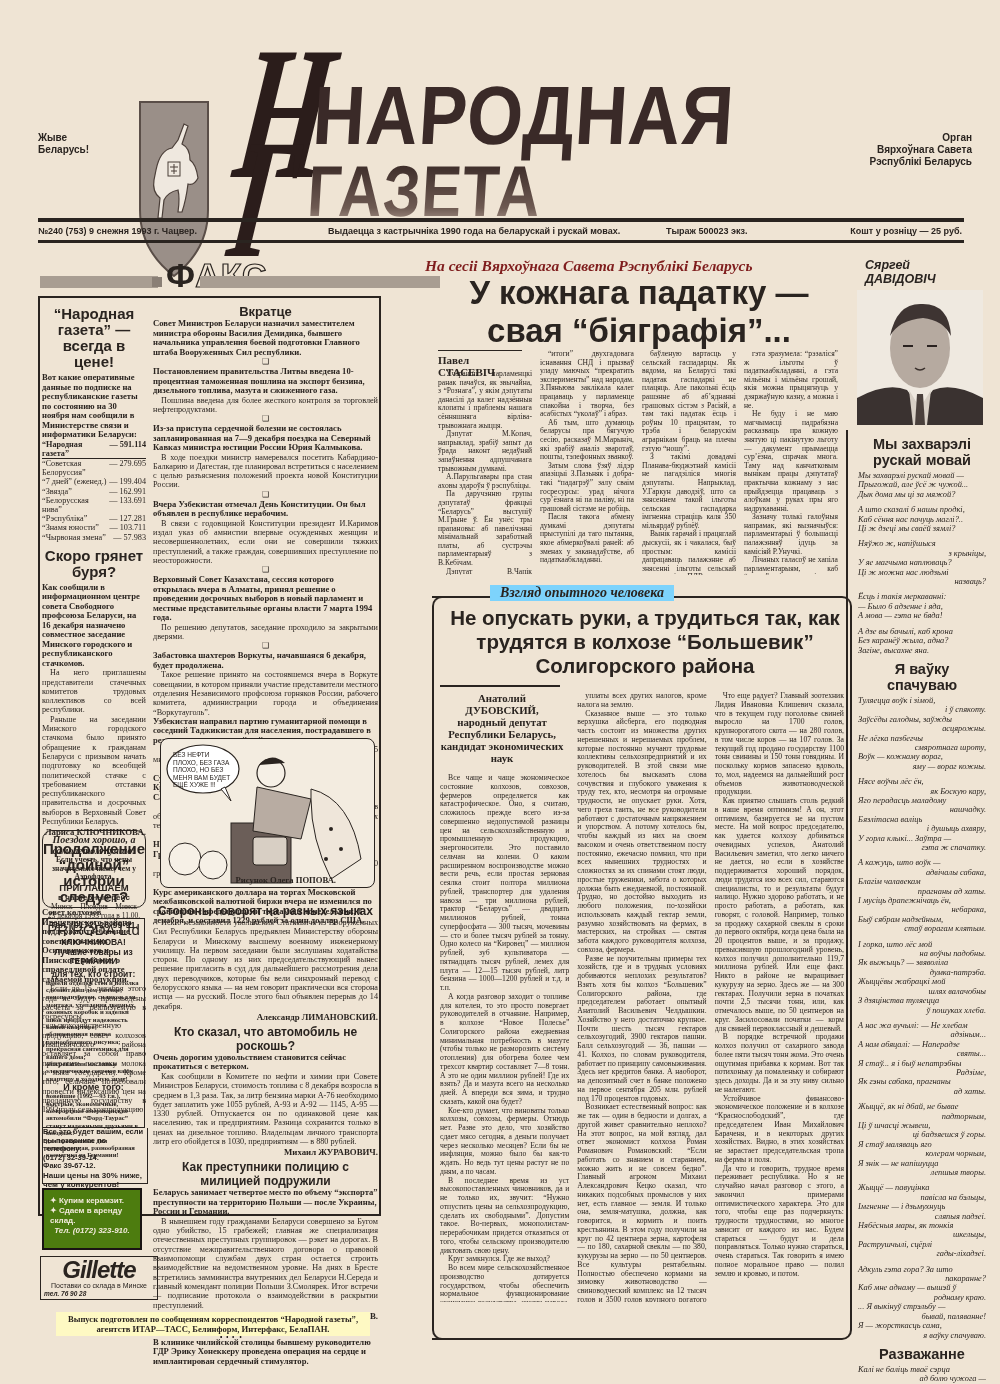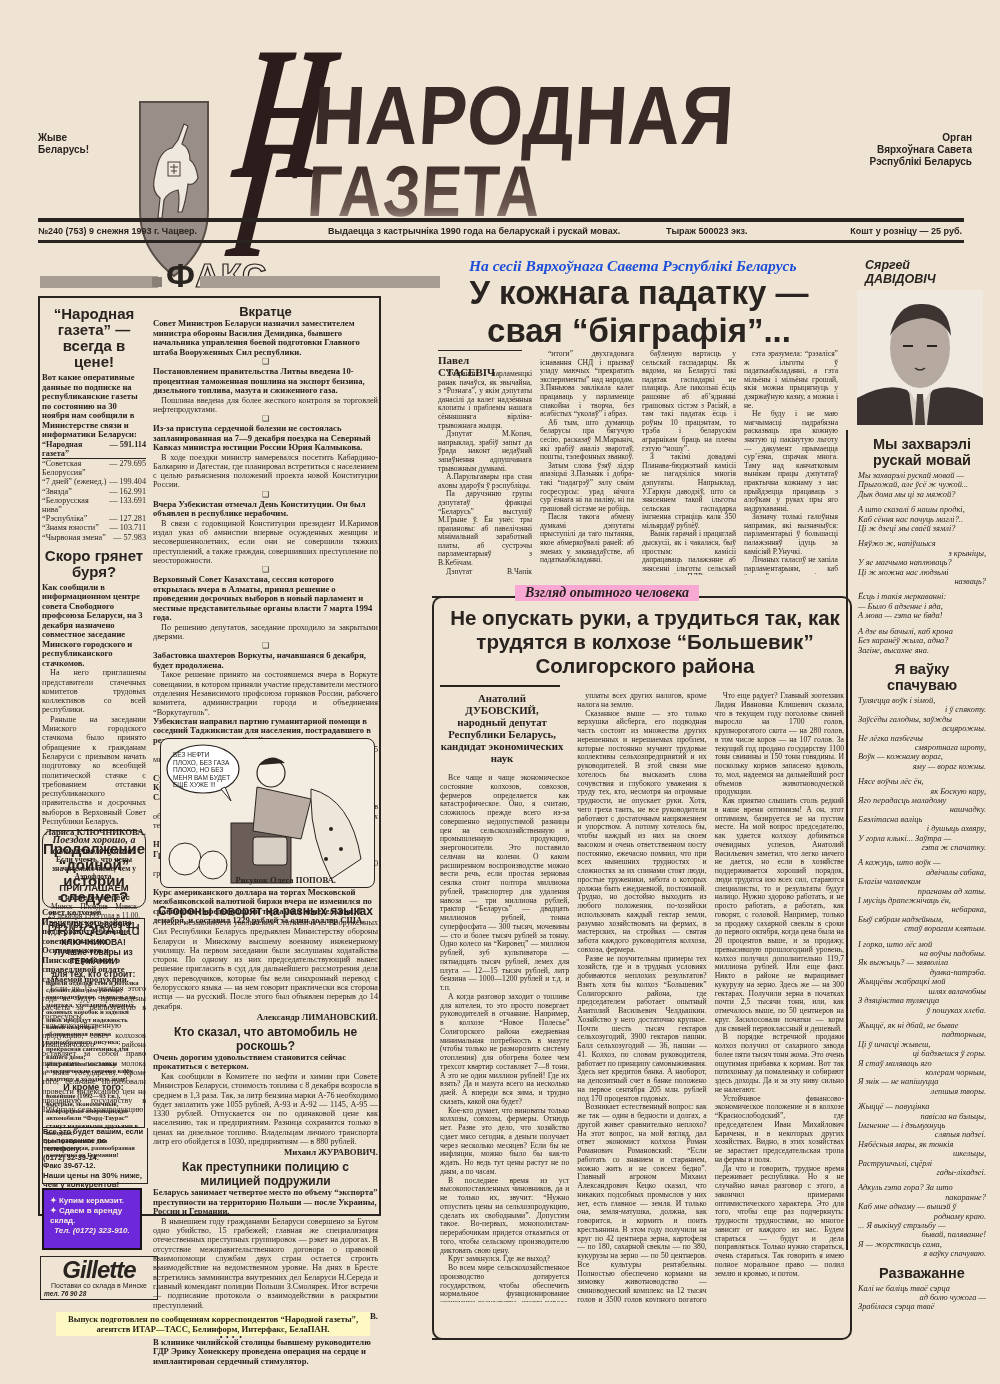--- a/index.html
+++ b/index.html
@@ -54,49 +54,49 @@
   .sq { text-align: center; font-size: 8px; line-height: 10px; color: #2a2420; }
 
   table.subs { width: 100%; border-collapse: collapse; font-size: 8.2px; line-height: 9.2px; }
   table.subs td { padding: 0; vertical-align: top; }
   table.subs td.n { text-align: right; white-space: nowrap; }
   table.subs tr.first td { font-weight: bold; border-bottom: 1px solid #2a2420; }
 
   
   .ad-air { left: 42px; top: 830px; width: 104px; height: 78px; border: 1.5px solid #2a2420; border-radius: 10px; padding: 3px 3px; text-align: center; }
   .ad-priroda { left: 42px; top: 918px; width: 103px; height: 210px; border: 1.5px solid #2a2420; padding: 3px 3px; }
-  .ad-keramzit { left: 42px; top: 1188px; width: 100px; height: 62px; background: #6d28d9; color: #f3eadc; padding: 6px 6px; border: 2px solid #1a1414; }
+  .ad-keramzit { left: 42px; top: 1188px; width: 100px; height: 62px; background: #4d7c0f; color: #f3eadc; padding: 6px 6px; border: 2px solid #1a1414; }
   .ad-gillette { left: 40px; top: 1256px; width: 118px; height: 44px; border: 1.5px solid #2a2420; }
   .footer-bar { left: 56px; top: 1312px; width: 314px; height: 24px; background: #fef9c3; text-align: center; font-weight: bold; font-size: 8.6px; line-height: 10px; padding-top: 2px; }
 
   
   .cartoon { left: 160px; top: 738px; width: 215px; height: 150px; border: 1.5px solid #2a2420; border-radius: 8px; background: #f3ece0; overflow: hidden; }
 
   
-  .kicker1 { left: 469px; top: 257px; font: italic bold 15.5px "Liberation Serif", serif; color: #1d4ed8; }
+  .kicker1 { left: 425px; top: 257px; font: italic bold 15.5px "Liberation Serif", serif; color: #7f1d1d; }
   .headline1 { left: 434px; top: 274px; width: 410px; text-align: center; font: bold 33px "Liberation Sans", sans-serif; line-height: 38px; color: #2a2420; }
   .byline1 { left: 438px; top: 350px; width: 84px; border-top: 1.5px solid #2a2420; padding-top: 3px; font: bold 11px "Liberation Serif", serif; }
   .art1-cols { left: 438px; top: 370px; width: 400px; height: 205px; display: flex; gap: 8px; }
   .art1-cols .c { flex: 1; font-size: 7.6px; line-height: 8.6px; text-align: justify; overflow: hidden; }
   .art1-cols .c p { text-indent: 8px; }
 
   
   .author-name { left: 865px; top: 258px; font: italic bold 12.5px "Liberation Sans", sans-serif; line-height: 14px; color: #2a2420; }
   .photo { left: 857px; top: 290px; width: 126px; height: 135px; background: #2a2420; overflow: hidden; }
   .poems { left: 858px; top: 434px; width: 128px; }
   .poem-title { font: bold 14.5px "Liberation Sans", sans-serif; line-height: 16px; text-align: center; margin: 2px 0 3px; }
   .poem-line { font: italic 8.4px "Liberation Serif", serif; line-height: 9.4px; }
   .poem-line.r { text-align: right; }
   .stanza { margin-bottom: 6px; }
   .vrule { left: 846px; top: 430px; width: 1.5px; height: 820px; background: #2a2420; }
 
   
   .art2-box { left: 432px; top: 596px; width: 420px; height: 744px; border: 2px solid #2a2420; border-left: none; border-radius: 0 10px 10px 0; }
   .art2-box-left { left: 432px; top: 596px; width: 10px; height: 744px; border-left: 2px solid #2a2420; border-top-left-radius: 10px; border-bottom-left-radius: 10px; border-top: 2px solid #2a2420; border-bottom: 2px solid #2a2420; }
-  .kicker2-wrap { left: 515px; top: 585px; padding: 0 10px; background: #f9a8d4; font: italic bold 14px "Liberation Serif", serif; }
+  .kicker2-wrap { left: 490px; top: 585px; padding: 0 10px; background: #7dd3fc; font: italic bold 14px "Liberation Serif", serif; }
   .headline2 { left: 440px; top: 606px; width: 410px; text-align: center; font: bold 20.5px "Liberation Sans", sans-serif; line-height: 24px; }
   .rule-art2 { left: 440px; top: 685px; width: 120px; height: 1.5px; background: #2a2420; }
   .author2 { left: 440px; top: 692px; width: 124px; text-align: center; font: bold 10.8px "Liberation Serif", serif; line-height: 12px; }
   .art2-cols { left: 440px; top: 692px; width: 404px; height: 610px; display: flex; gap: 8px; }
   .art2-cols .c { flex: 1; font-size: 7.7px; line-height: 8.75px; text-align: justify; overflow: hidden; }
   .art2-cols .c p { text-indent: 8px; }
   .art2-cols .c.first { padding-top: 82px; }
 
   
   .center { text-align: center; }
@@ -183,21 +183,21 @@
           <td class="n">— 103.711</td>
         </tr>
     <tr>
           <td>“Чырвоная змена”</td>
           <td class="n">— 57.983</td>
         </tr>
   </tbody>
     </table>
 
   <div class="h-sans h-sans-16" style="margin-top:6px;">Скоро грянет буря?</div>
-  <div class="lead" style="margin-top:3px;">Как сообщили в информационном центре совета Свободного профсоюза Беларуси, на 3 декабря назначено совместное заседание Минского городского и республиканского стачкомов.</div>
+  <div class="lead" style="margin-top:3px;">Как сообщили в информационном центре совета Свободного профсоюза Беларуси, на 16 декабря назначено совместное заседание Минского городского и республиканского стачкомов.</div>
   <div class="body-txt">На него приглашены представители стачечных комитетов трудовых коллективов со всей республики.</div>
   <div class="body-txt">Раньше на заседании Минского городского стачкома было принято обращение к гражданам Беларуси с призывом начать подготовку ко всеобщей политической стачке с требованием отставки республиканского правительства и досрочных выборов в Верховный Совет Республики Беларусь.</div>
   <div class="sig">Лариса КЛЮЧНИКОВА.</div>
 
   <div class="h-sans h-sans-16" style="margin-top:4px;">Продолжение “дойной” истории следует?</div>
   <div class="lead" style="margin-top:3px;">Совет колхозов Ивацевичского района поддержал требование советов колхозов Осиповичского и Пинского районов о справедливой оплате сдаваемой продукции.</div>
   <div class="body-txt">Если до 15 декабря этого года не будут произведены расчеты за реализуемую в госресурсы сельскохозяйственную продукцию, совет колхозов Ивацевичского района оставляет за собой право прекратить поставку молока и мяса государству. Кроме того, сельчане потребовали провести индексацию цен на проданную государству в 1993 году сельхозпродукцию.</div>
 </div>
 
 <div class="abs ad-air">
@@ -436,20 +436,30 @@
     <div class="poem-line">І горка, што лёс мой</div>
     <div class="poem-line r">на воўчы падобны.</div>
     <div class="poem-line">Як выжыць? — звяволіла</div>
     <div class="poem-line r">думка-патрэба.</div>
     <div class="poem-line">Жыццёвы жабрацкі мой</div>
     <div class="poem-line r">шлях валачобны</div>
     <div class="poem-line">З дзяцінства туляецца</div>
     <div class="poem-line r">ў пошуках хлеба.</div>
   </div>
   <div class="stanza">
+    <div class="poem-line">А нас жа вучылі: — Не хлебам</div>
+    <div class="poem-line r">адзіным...</div>
+    <div class="poem-line">А нам абяцалі: — Наперадзе</div>
+    <div class="poem-line r">святы...</div>
+    <div class="poem-line">Я стаў... я і быў непатрэбны</div>
+    <div class="poem-line r">Радзіме,</div>
+    <div class="poem-line">Як гэны сабака, прагнаны</div>
+    <div class="poem-line r">ад хаты.</div>
+  </div>
+  <div class="stanza">
     <div class="poem-line">Жыццё, як ні дбай, не бывае</div>
     <div class="poem-line r">падторным,</div>
     <div class="poem-line">Ці ў шчасці жывеш,</div>
     <div class="poem-line r">ці бадзяешся ў горы.</div>
     <div class="poem-line">Я стаў маляваць яго</div>
     <div class="poem-line r">колерам чорным,</div>
     <div class="poem-line">Я знік — не напішуцца</div>
     <div class="poem-line r">лепшыя творы.</div>
   </div>
   <div class="stanza">

